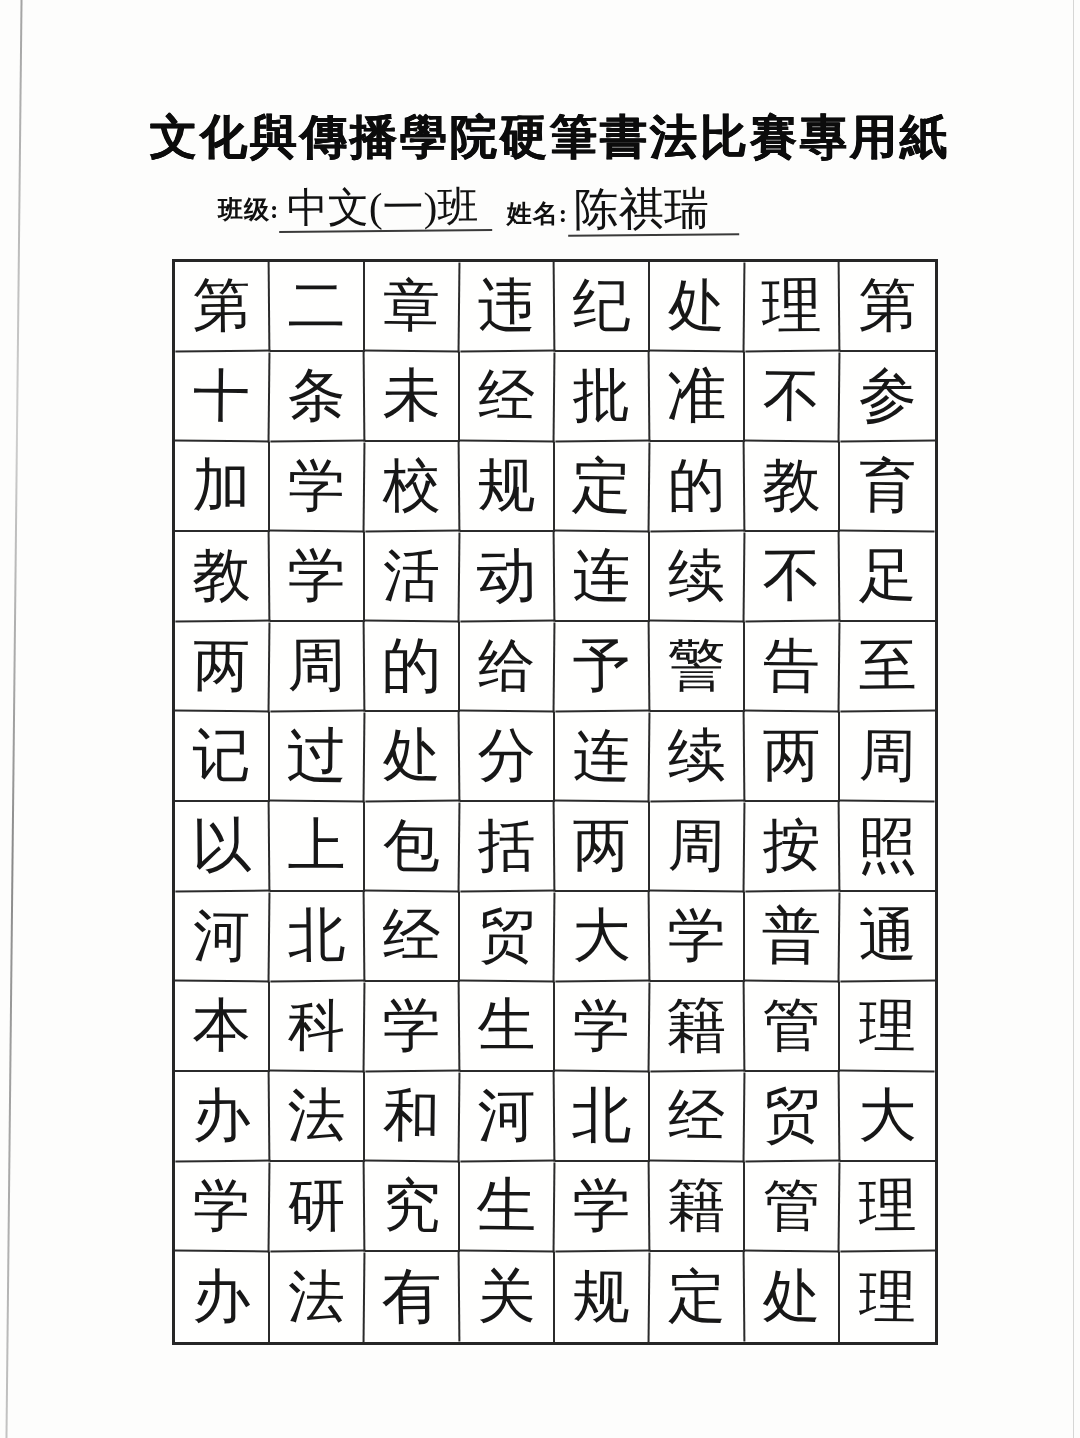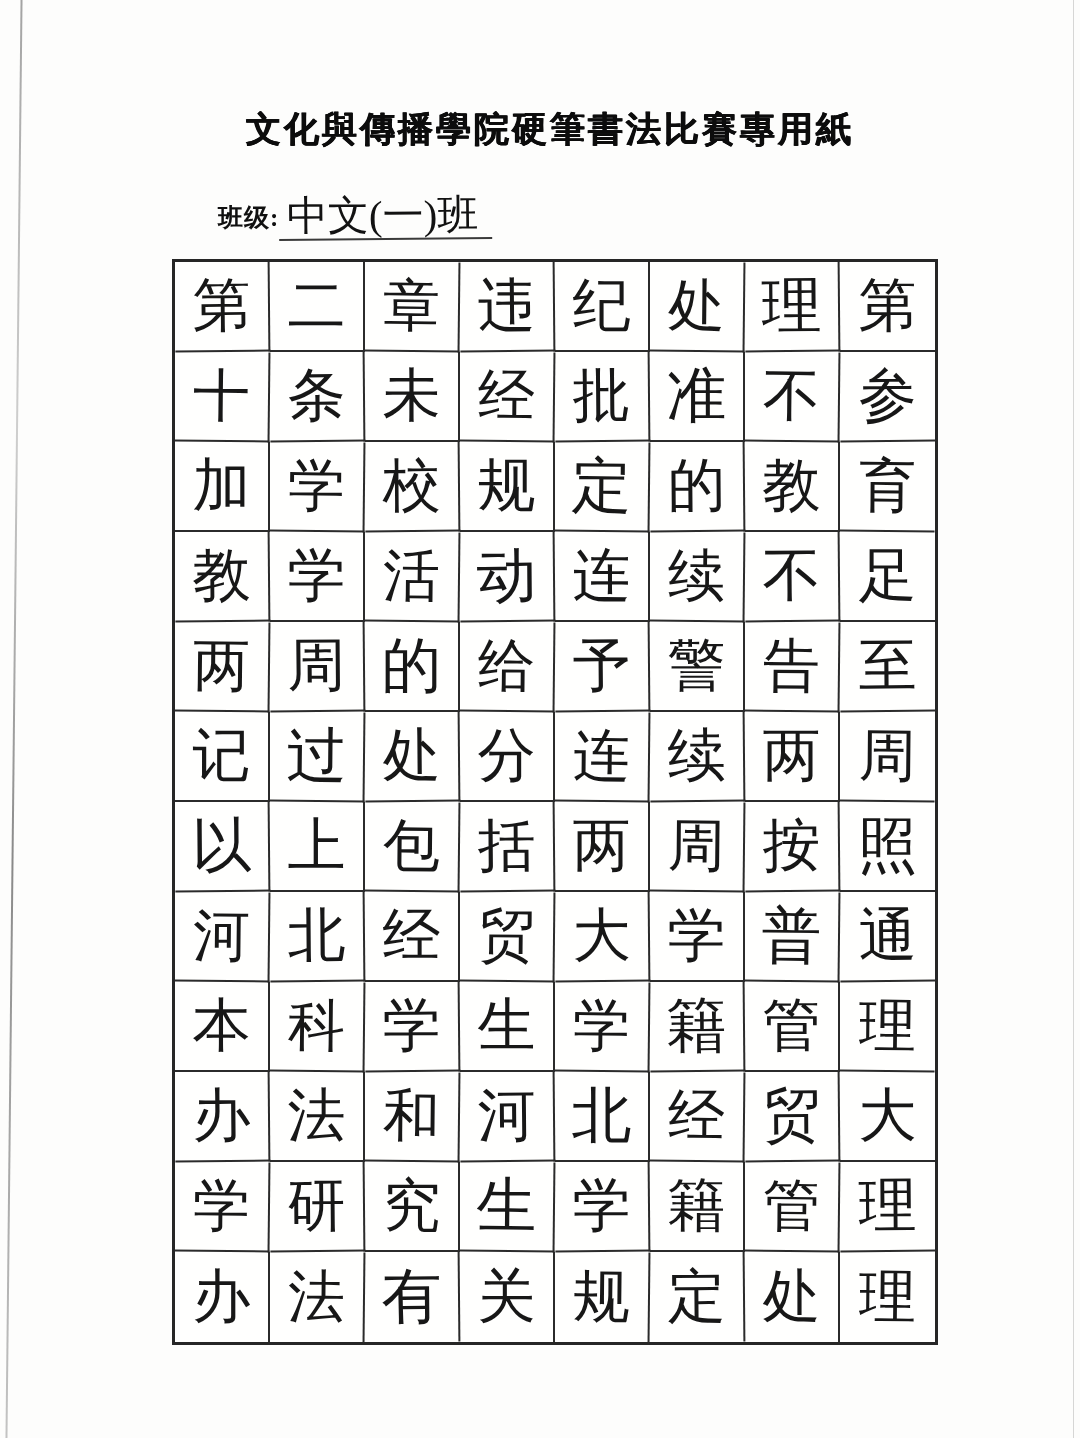--- a/index.html
+++ b/index.html
@@ -37,36 +37,36 @@
     height: 100%;
     background: rgba(140,140,140,.35);
   }
   .title {
     position: absolute;
     left: 150px;
     top: 108px;
     width: 800px;
     margin: 0;
     text-align: center;
-    font-size: 35px;
+    font-size: 47px;
     line-height: 1.25;
     font-weight: 900;
     letter-spacing: 3px;
     color: #0c0c0c;
     text-shadow: 0.6px 0 0 #0c0c0c, -0.4px 0 0 #0c0c0c;
     white-space: nowrap;
   }
   .form-line {
     position: absolute;
     left: 218px;
     top: 186px;
     width: 700px;
     height: 62px;
     display: flex;
-    align-items: center;
+    align-items: flex-start;
     gap: 14px;
     white-space: nowrap;
   }
   .field {
     display: flex;
     align-items: flex-end;
   }
   .field .label {
     font-size: 25px;
     font-weight: 700;
@@ -133,20 +133,24 @@
 
   <div class="edge-left"></div>
   <div class="edge-right"></div>
 
   <h1 class="title">文化與傳播學院硬筆書法比賽專用紙</h1>
 
   <div class="form-line">
     <div class="field">
       <span class="label">班级:</span>
       <span class="value class-v">中文(一)班</span>
+    </div>
+    <div class="field">
+      <span class="label">姓名:</span>
+      <span class="value name-v">陈祺瑞</span>
     </div>
   </div>
 
   <div class="grid">
       <div class="cell">第</div>
       <div class="cell">二</div>
       <div class="cell">章</div>
       <div class="cell">违</div>
       <div class="cell">纪</div>
       <div class="cell">处</div>

